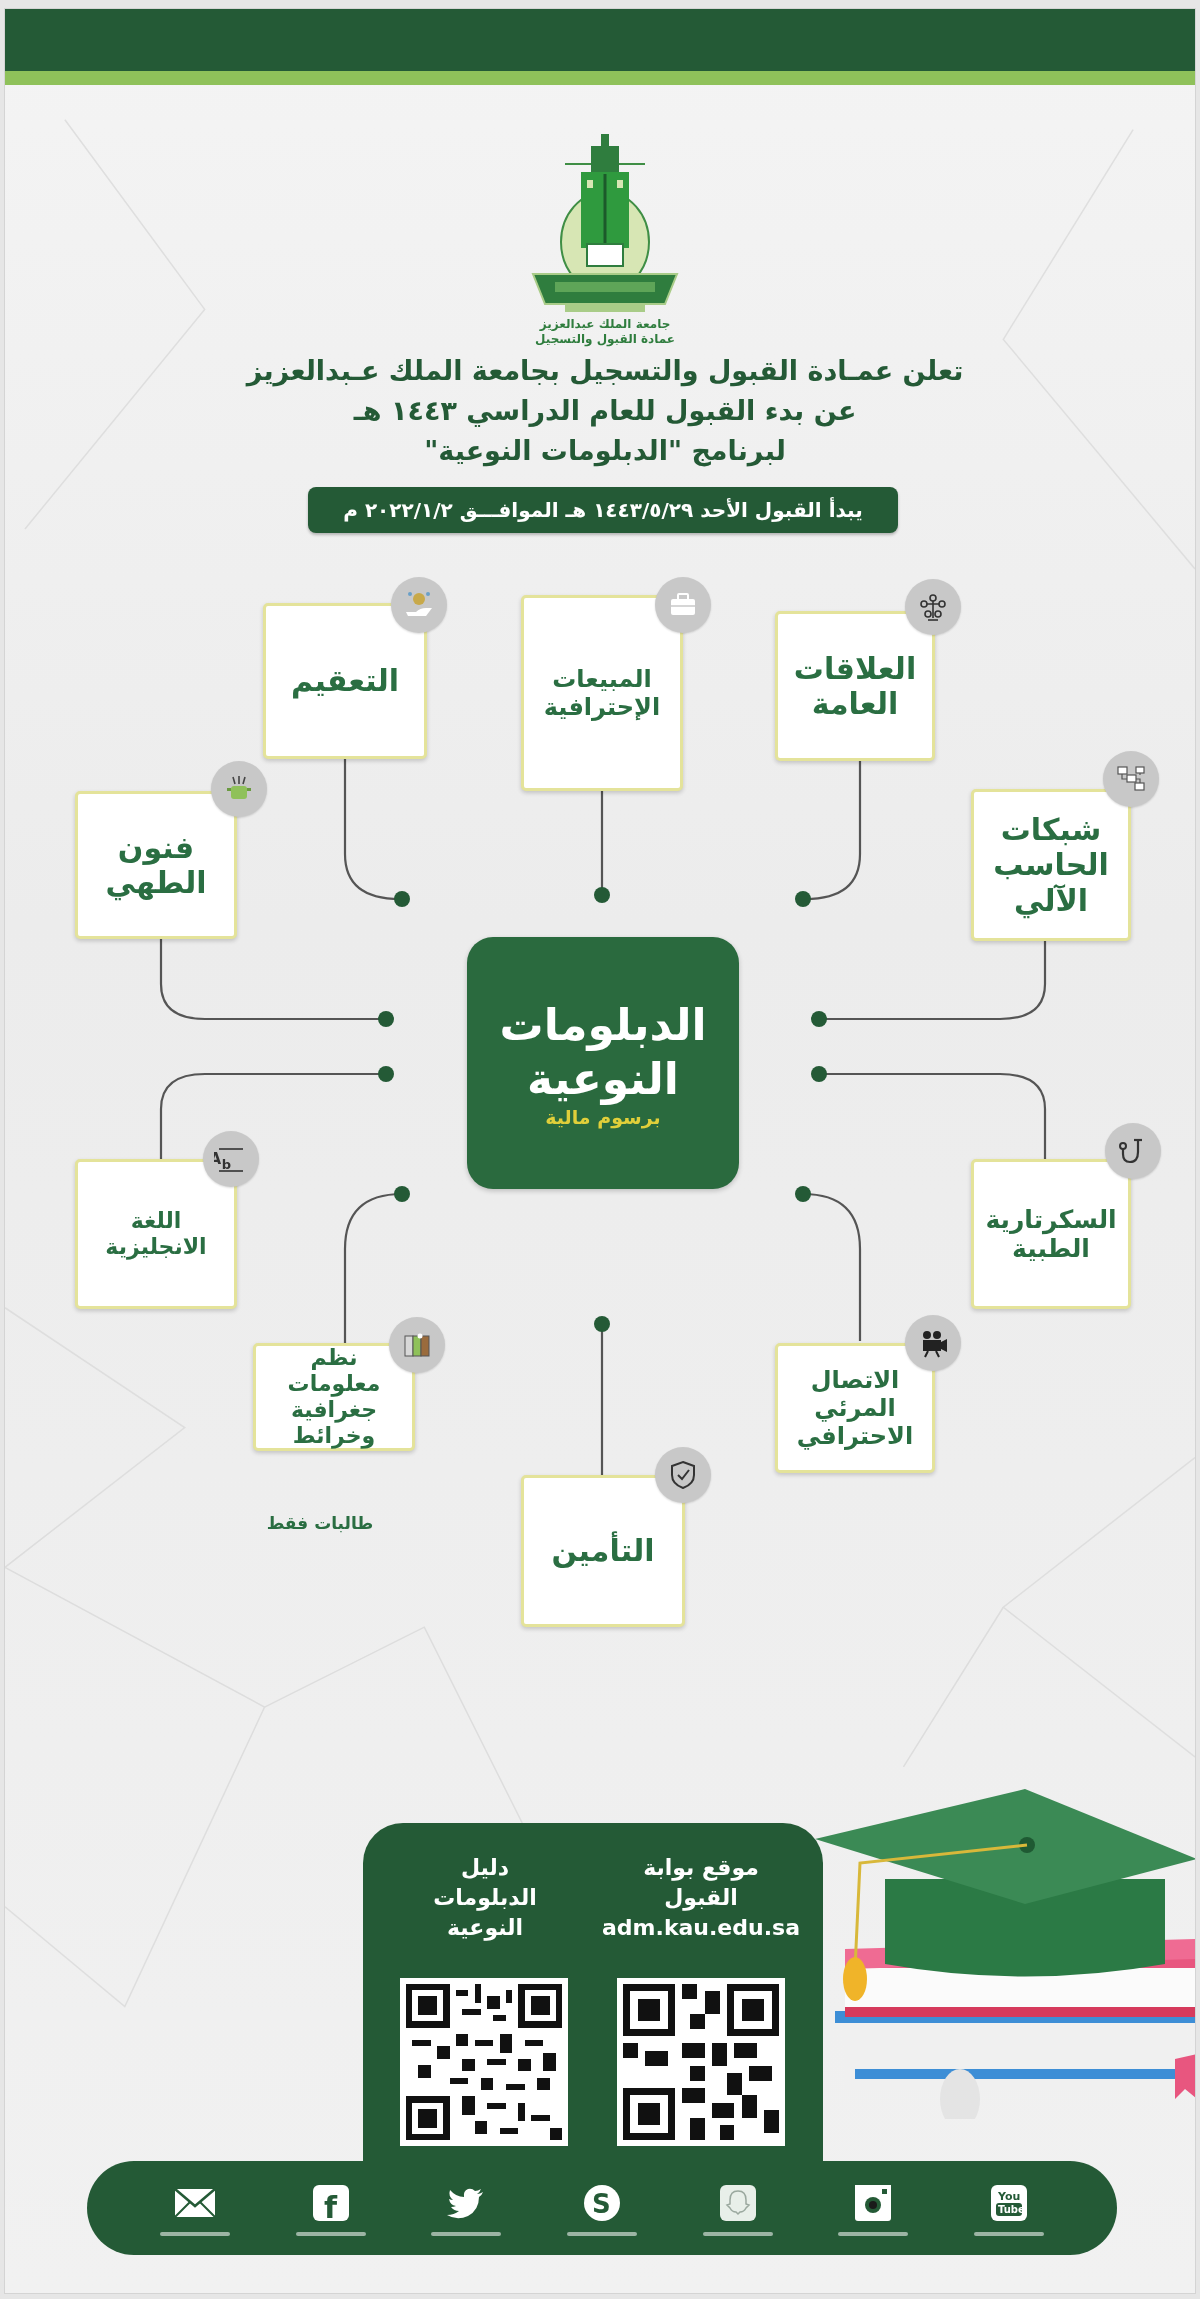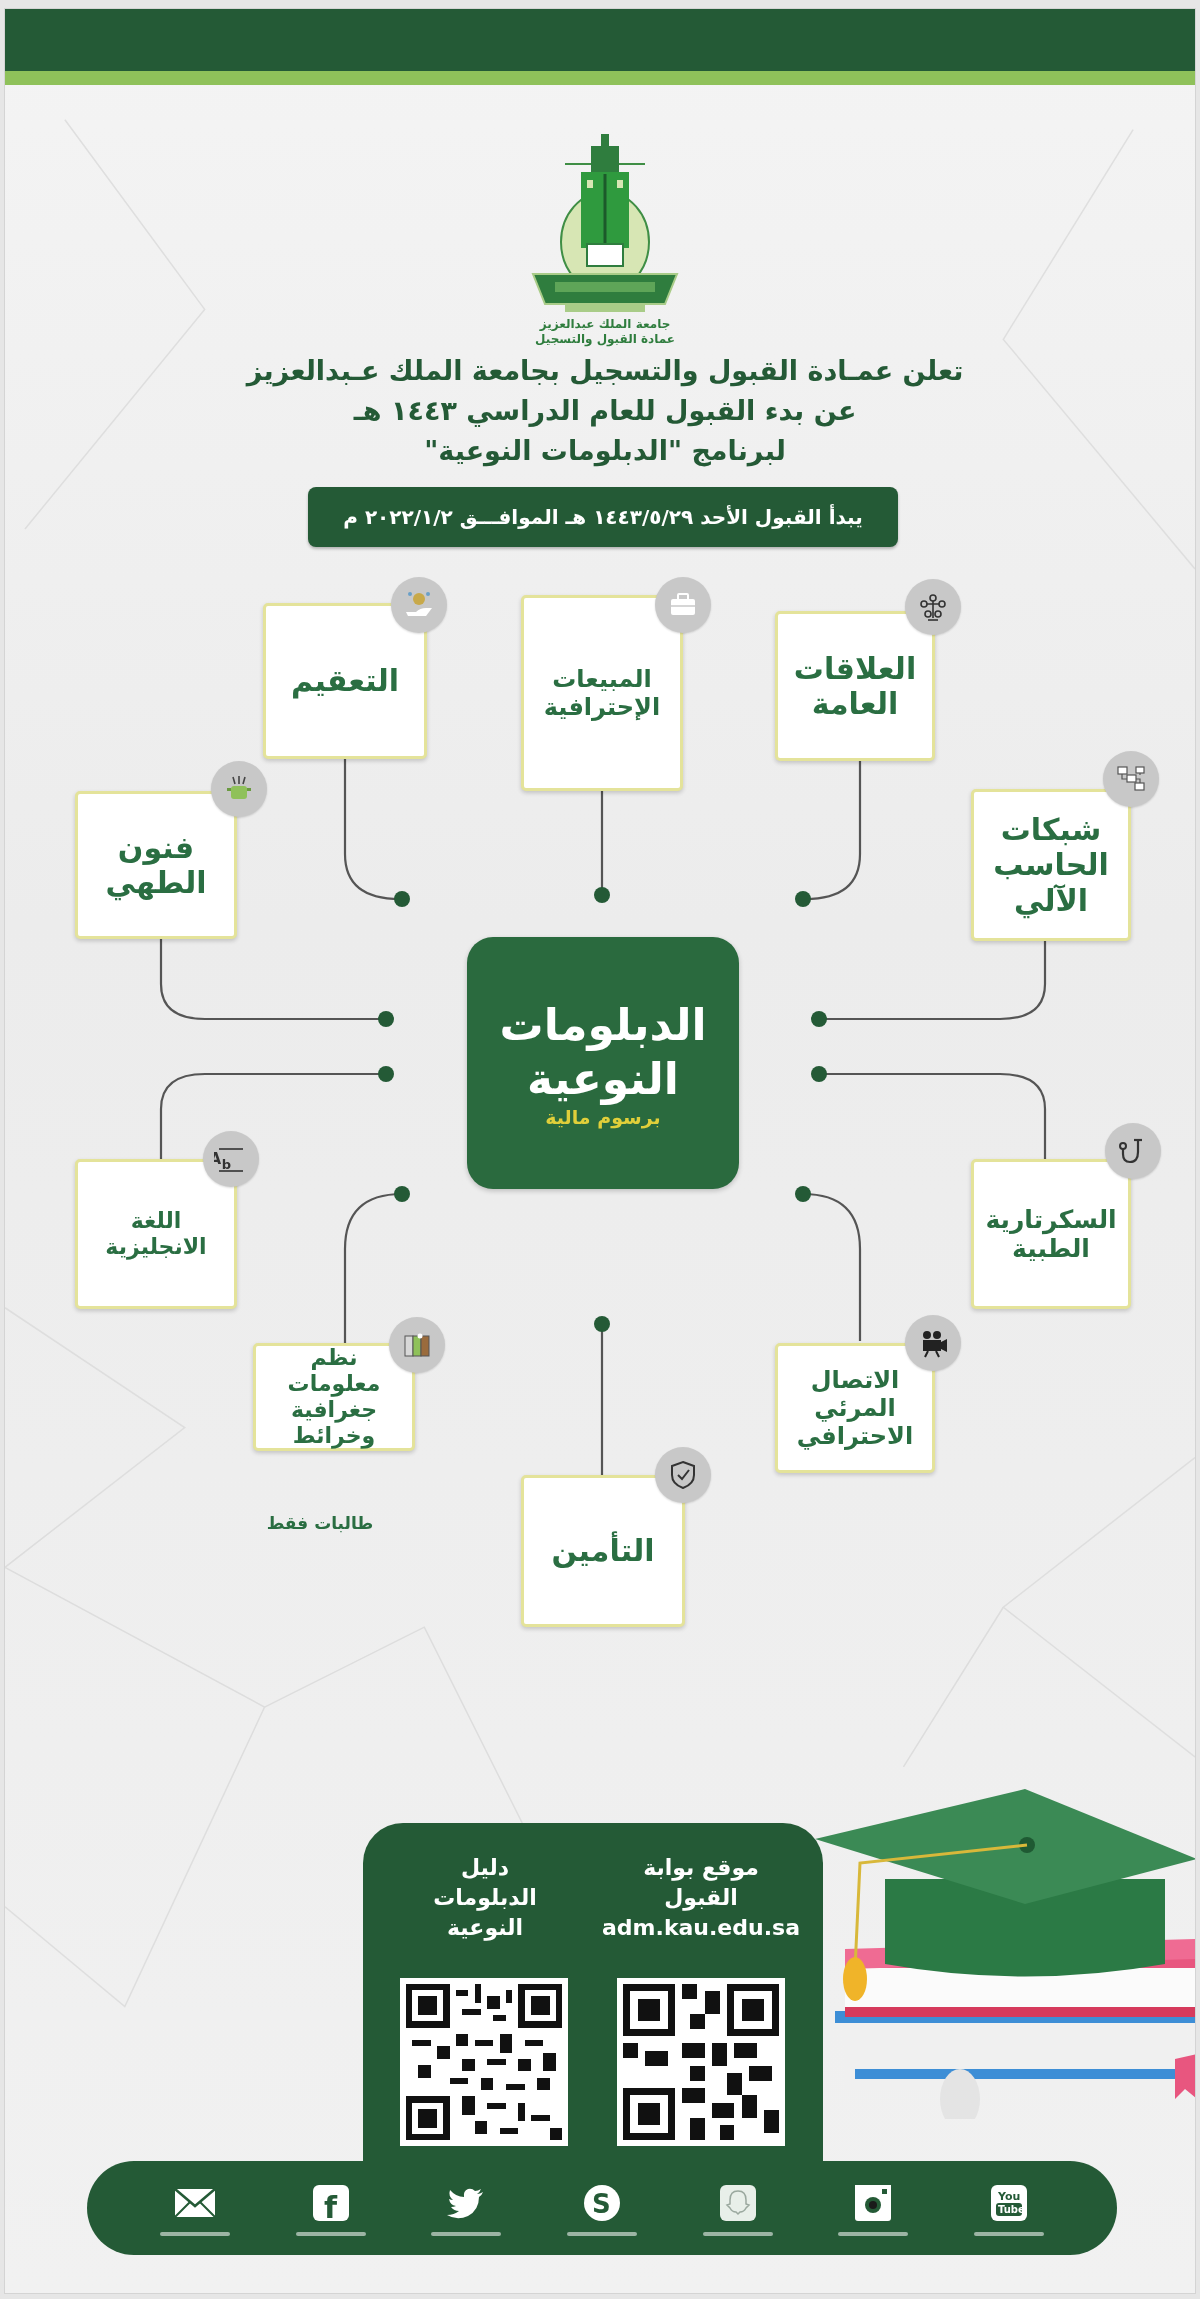--- a/index.html
+++ b/index.html
@@ -29,21 +29,21 @@
   .logo-caption {
     position: absolute; left: 500px; top: 308px; width: 200px; text-align: center;
     color: #2f7d3e; font-size: 12px; line-height: 15px; font-weight: bold;
   }
   .headline {
     position: absolute; left: 200px; top: 342px; width: 800px; text-align: center;
     color: #245a36; font-weight: bold;
   }
   .headline div { font-size: 27px; line-height: 40px; }
   .date-bar {
-    position: absolute; left: 303px; top: 478px; width: 590px; height: 60px;
+    position: absolute; left: 303px; top: 478px; width: 590px; height: 46px;
     background: #245a36; border-radius: 8px;
     color: #ffffff; font-size: 20px; font-weight: bold;
     display: flex; align-items: center; justify-content: center;
     box-shadow: 0 2px 3px rgba(0,0,0,0.25);
   }
   .connectors { position: absolute; left: 0; top: 0; width: 1192px; height: 2286px; pointer-events: none; }
   .card {
     position: absolute; background: #ffffff;
     border: 3px solid #e4e39a; border-radius: 5px;
     box-shadow: 0 2px 4px rgba(0,0,0,0.18);

